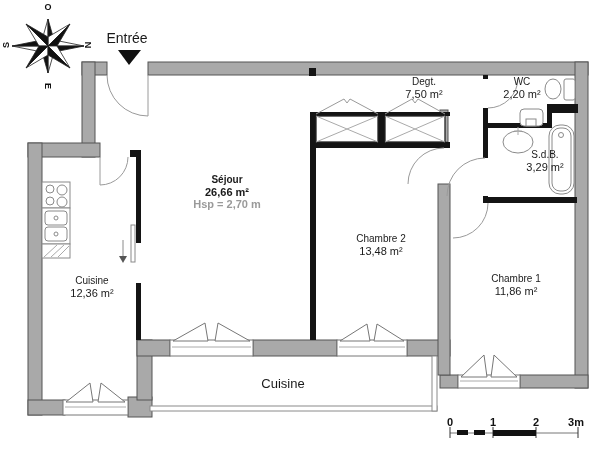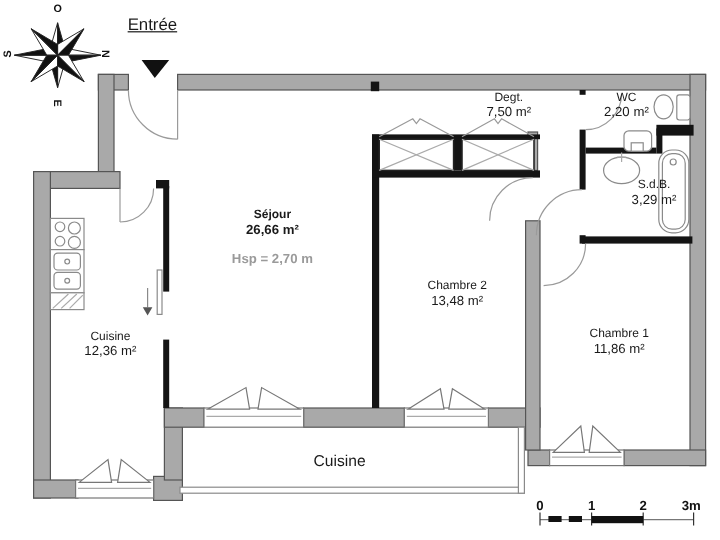--- a/index.html
+++ b/index.html
@@ -12,21 +12,21 @@
   .arc{fill:none;stroke:#9a9a9a;stroke-width:1;}
   .thin{fill:#ffffff;stroke:#8a8a8a;stroke-width:1;}
   .xl{stroke:#aaaaaa;stroke-width:1;}
   .cbx{fill:#ffffff;stroke:#222;stroke-width:1.3;}
   .chev{fill:none;stroke:#9a9a9a;stroke-width:1;}
   .win{fill:#ffffff;stroke:#777;stroke-width:1;}
   .lbl{position:absolute;transform:translateX(-50%);text-align:center;
        color:#1a1a1a;white-space:nowrap;line-height:1.15;}
   .name{font-size:10px;display:block;}
   .area{font-size:11px;display:block;}
-  .muted{color:#9a9a9a;margin-top:12px;}
+  .muted{color:#9a9a9a;}
   .cl{position:absolute;font-size:9px;font-weight:bold;color:#111;}
   .sn{position:absolute;transform:translateX(-50%);font-size:11px;font-weight:bold;color:#111;}
 </style>
 </head>
 <body>
 
 <div class="canvas">
 
 <svg width="600" height="450" viewBox="0 0 600 450">
 
@@ -197,21 +197,21 @@
     <line x1="450" y1="427" x2="450" y2="438" stroke="#333" stroke-width="1"></line>
     <line x1="493" y1="427" x2="493" y2="438" stroke="#333" stroke-width="1"></line>
     <line x1="536" y1="427" x2="536" y2="438" stroke="#333" stroke-width="1"></line>
     <line x1="578" y1="427" x2="578" y2="438" stroke="#333" stroke-width="1"></line>
     <rect x="457" y="430" width="11" height="5" fill="#111"></rect>
     <rect x="474" y="430" width="11" height="5" fill="#111"></rect>
     <rect x="493" y="430" width="43" height="6" fill="#111"></rect>
   </g>
 </svg>
 
-<div class="lbl" style="left:127px;top:12px;font-size:14px;text-decoration:underline;">
+<div class="lbl" style="left:127px;top:30px;font-size:14px;">
   <span>Entrée</span>
 </div>
 
 <div class="lbl" style="left:227px;top:174px;font-weight:bold;">
   <span class="name">Séjour</span>
   <span class="area">26,66 m²</span>
   <span class="area muted">Hsp = 2,70 m</span>
 </div>
 
 <div class="lbl" style="left:92px;top:275px;">

